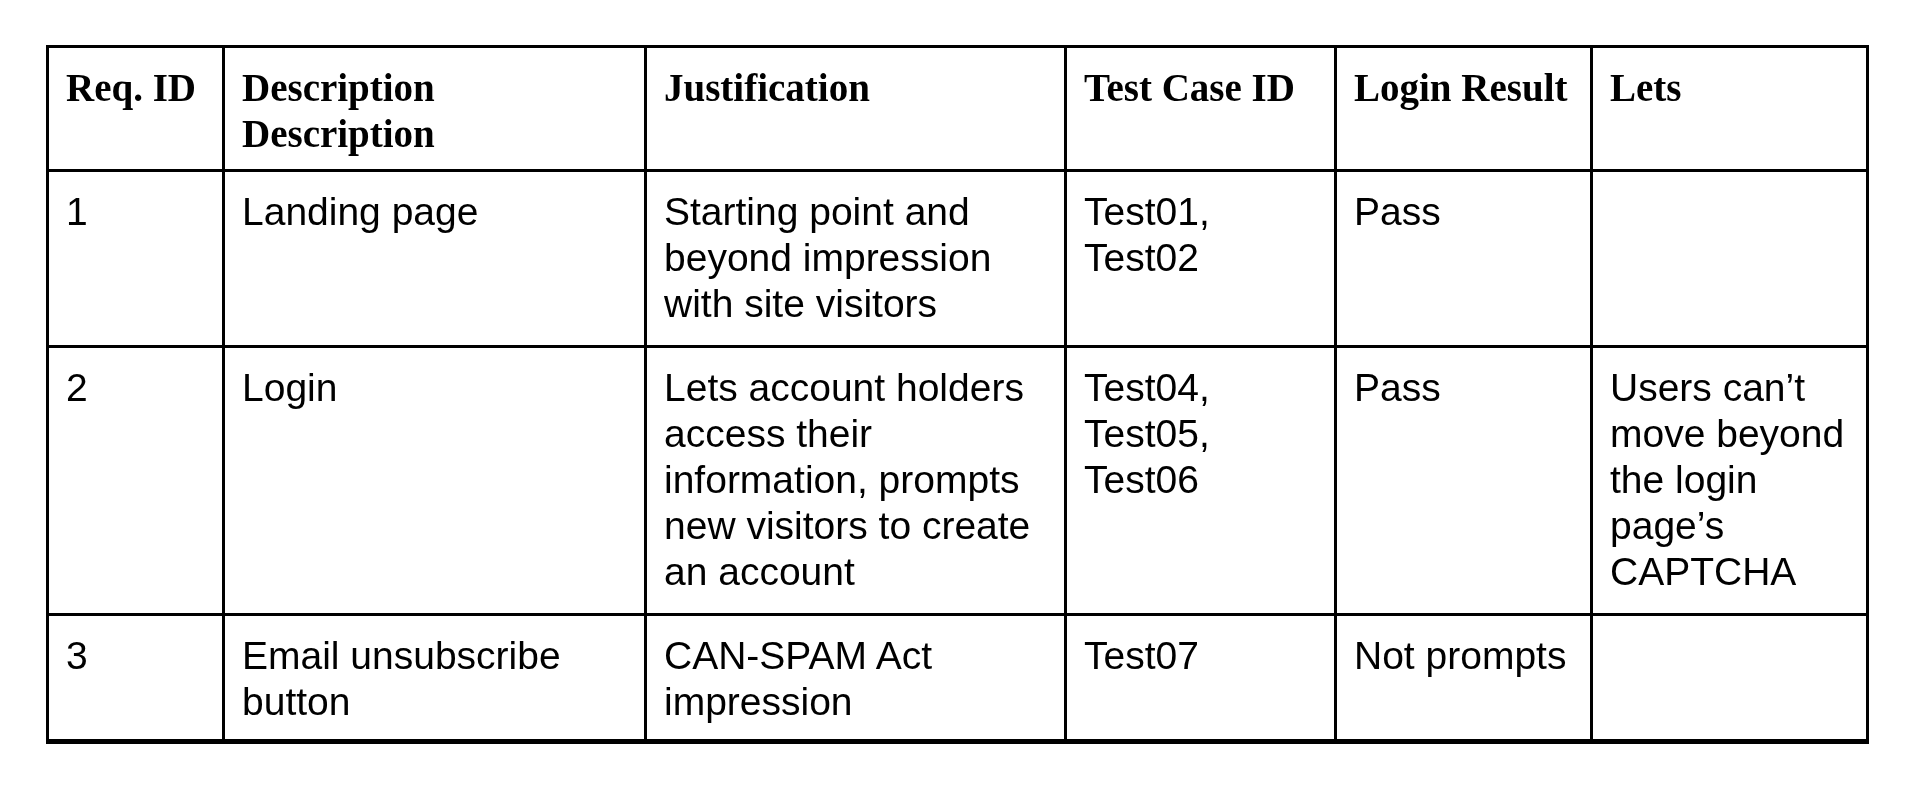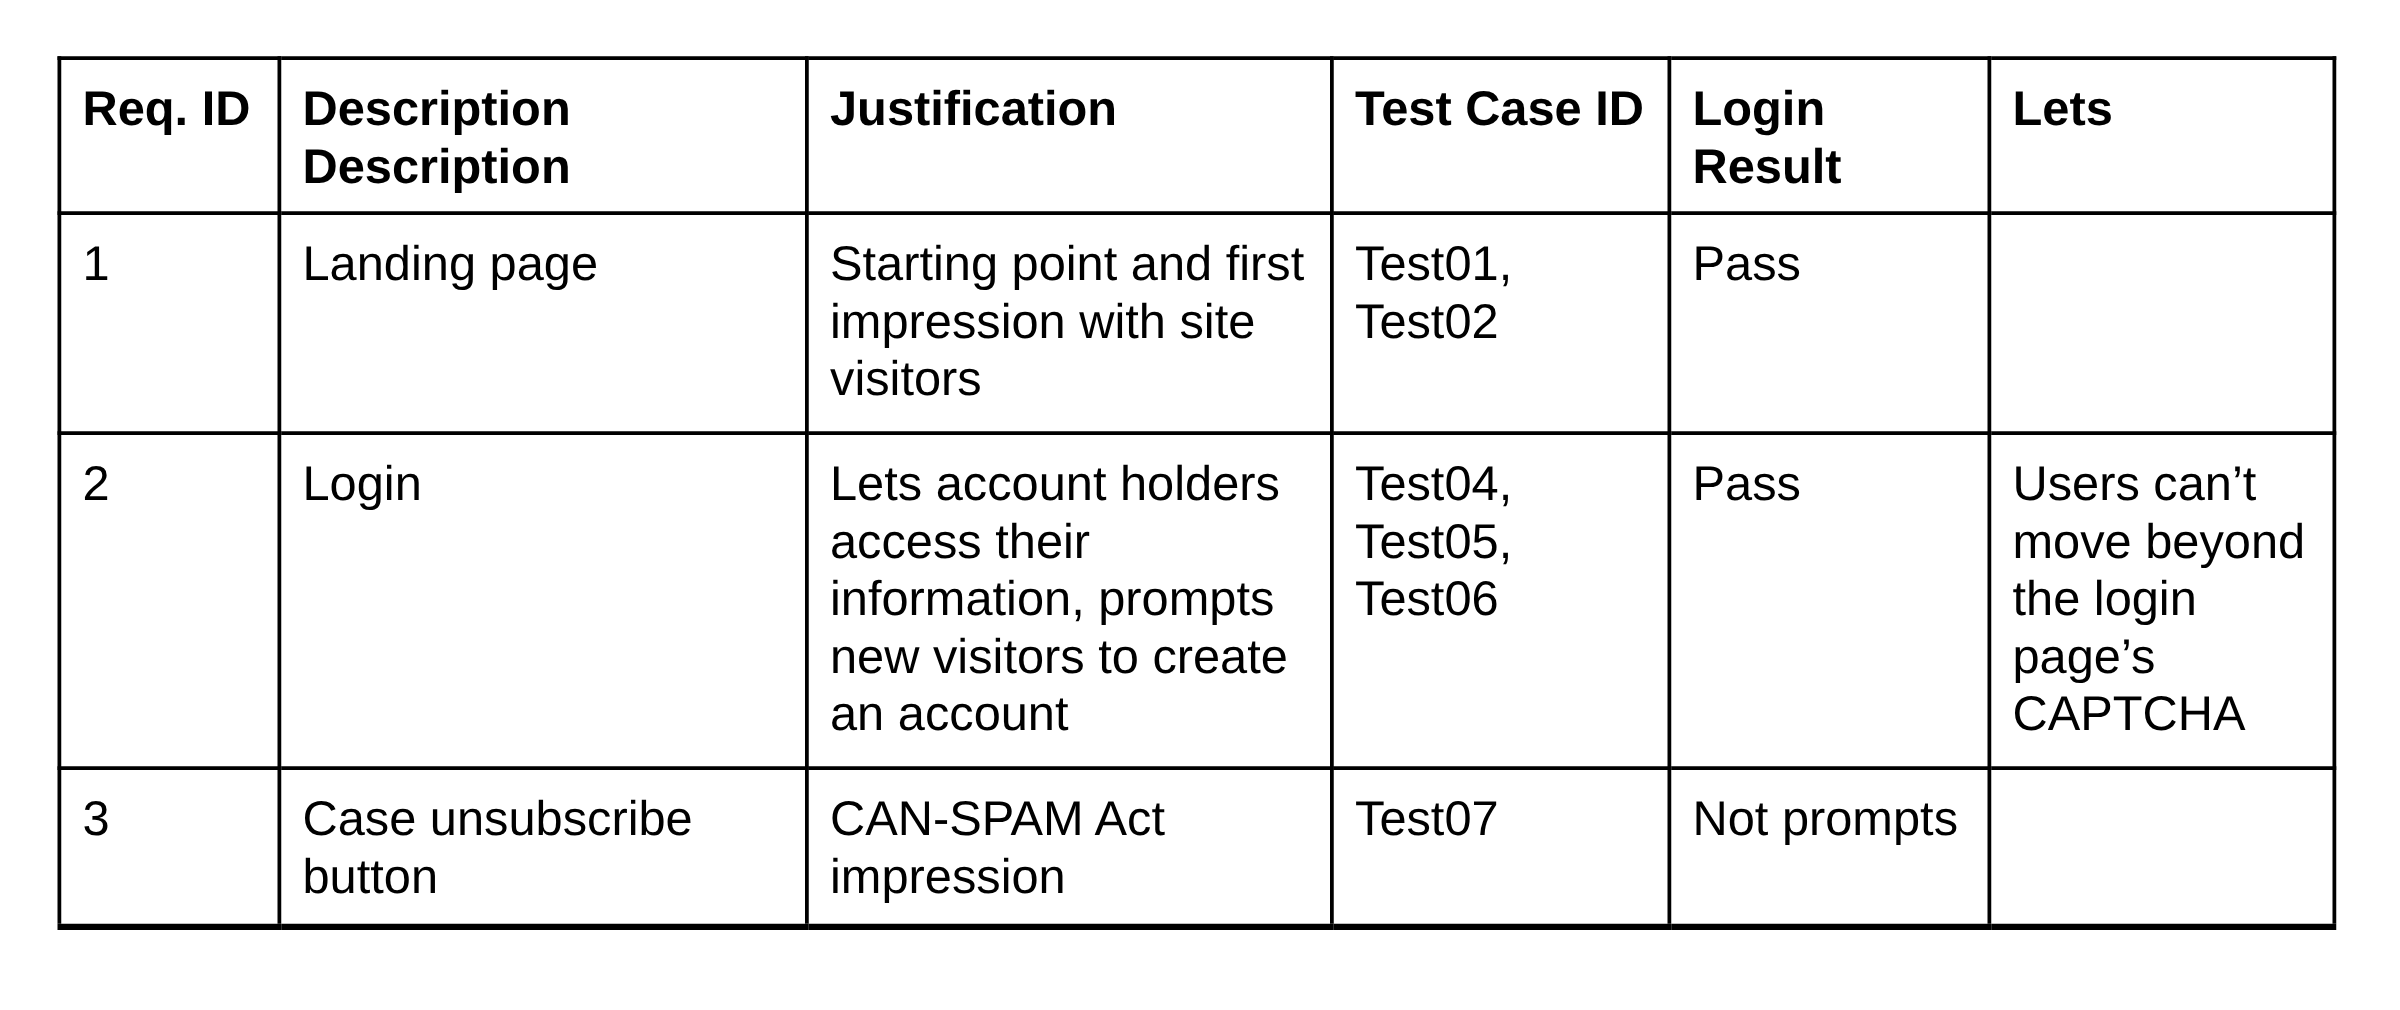--- a/index.html
+++ b/index.html
@@ -37,21 +37,21 @@
     overflow: hidden;
     word-wrap: break-word;
   }
   table.req-table th {
     font-weight: bold;
   }
   
   table.req-table tr.row-last td {
     border-bottom-width: 5px;
   }
-  tr.hdr    { height: 121px; }
+  tr.hdr    { height: 121px; font-family: Liberation Serif, serif; }
   tr.row-0  { height: 176px; }
   tr.row-1  { height: 268px; }
   tr.row-2  { height: 127px; }
   col.c-req-id      { width: 176px; }
   col.c-req-desc    { width: 422px; }
   col.c-just        { width: 420px; }
   col.c-test-case   { width: 270px; }
   col.c-test-result { width: 256px; }
   col.c-notes       { width: 276px; }
 </style>
@@ -74,38 +74,38 @@
         <th>Description Description</th>
         <th>Justification</th>
         <th>Test Case ID</th>
         <th>Login Result</th>
         <th>Lets</th>
       </tr>
 
       <tr class="row-0">
         <td>1</td>
         <td>Landing page</td>
-        <td>Starting point and first impression with site visitors</td>
+        <td>Starting point and beyond impression with site visitors</td>
         <td>Test01, Test02</td>
         <td>Pass</td>
         <td></td>
       </tr>
 
       <tr class="row-1">
         <td>2</td>
         <td>Login</td>
         <td>Lets account holders access their information, prompts new visitors to create an account</td>
         <td>Test04, Test05, Test06</td>
         <td>Pass</td>
         <td>Users can’t move beyond the login page’s CAPTCHA</td>
       </tr>
 
       <tr class="row-2 row-last">
         <td>3</td>
-        <td>Case unsubscribe button</td>
+        <td>Email unsubscribe button</td>
         <td>CAN-SPAM Act impression</td>
         <td>Test07</td>
         <td>Not prompts</td>
         <td></td>
       </tr>
     </tbody>
   </table>
 </div>
 
 </body></html>

